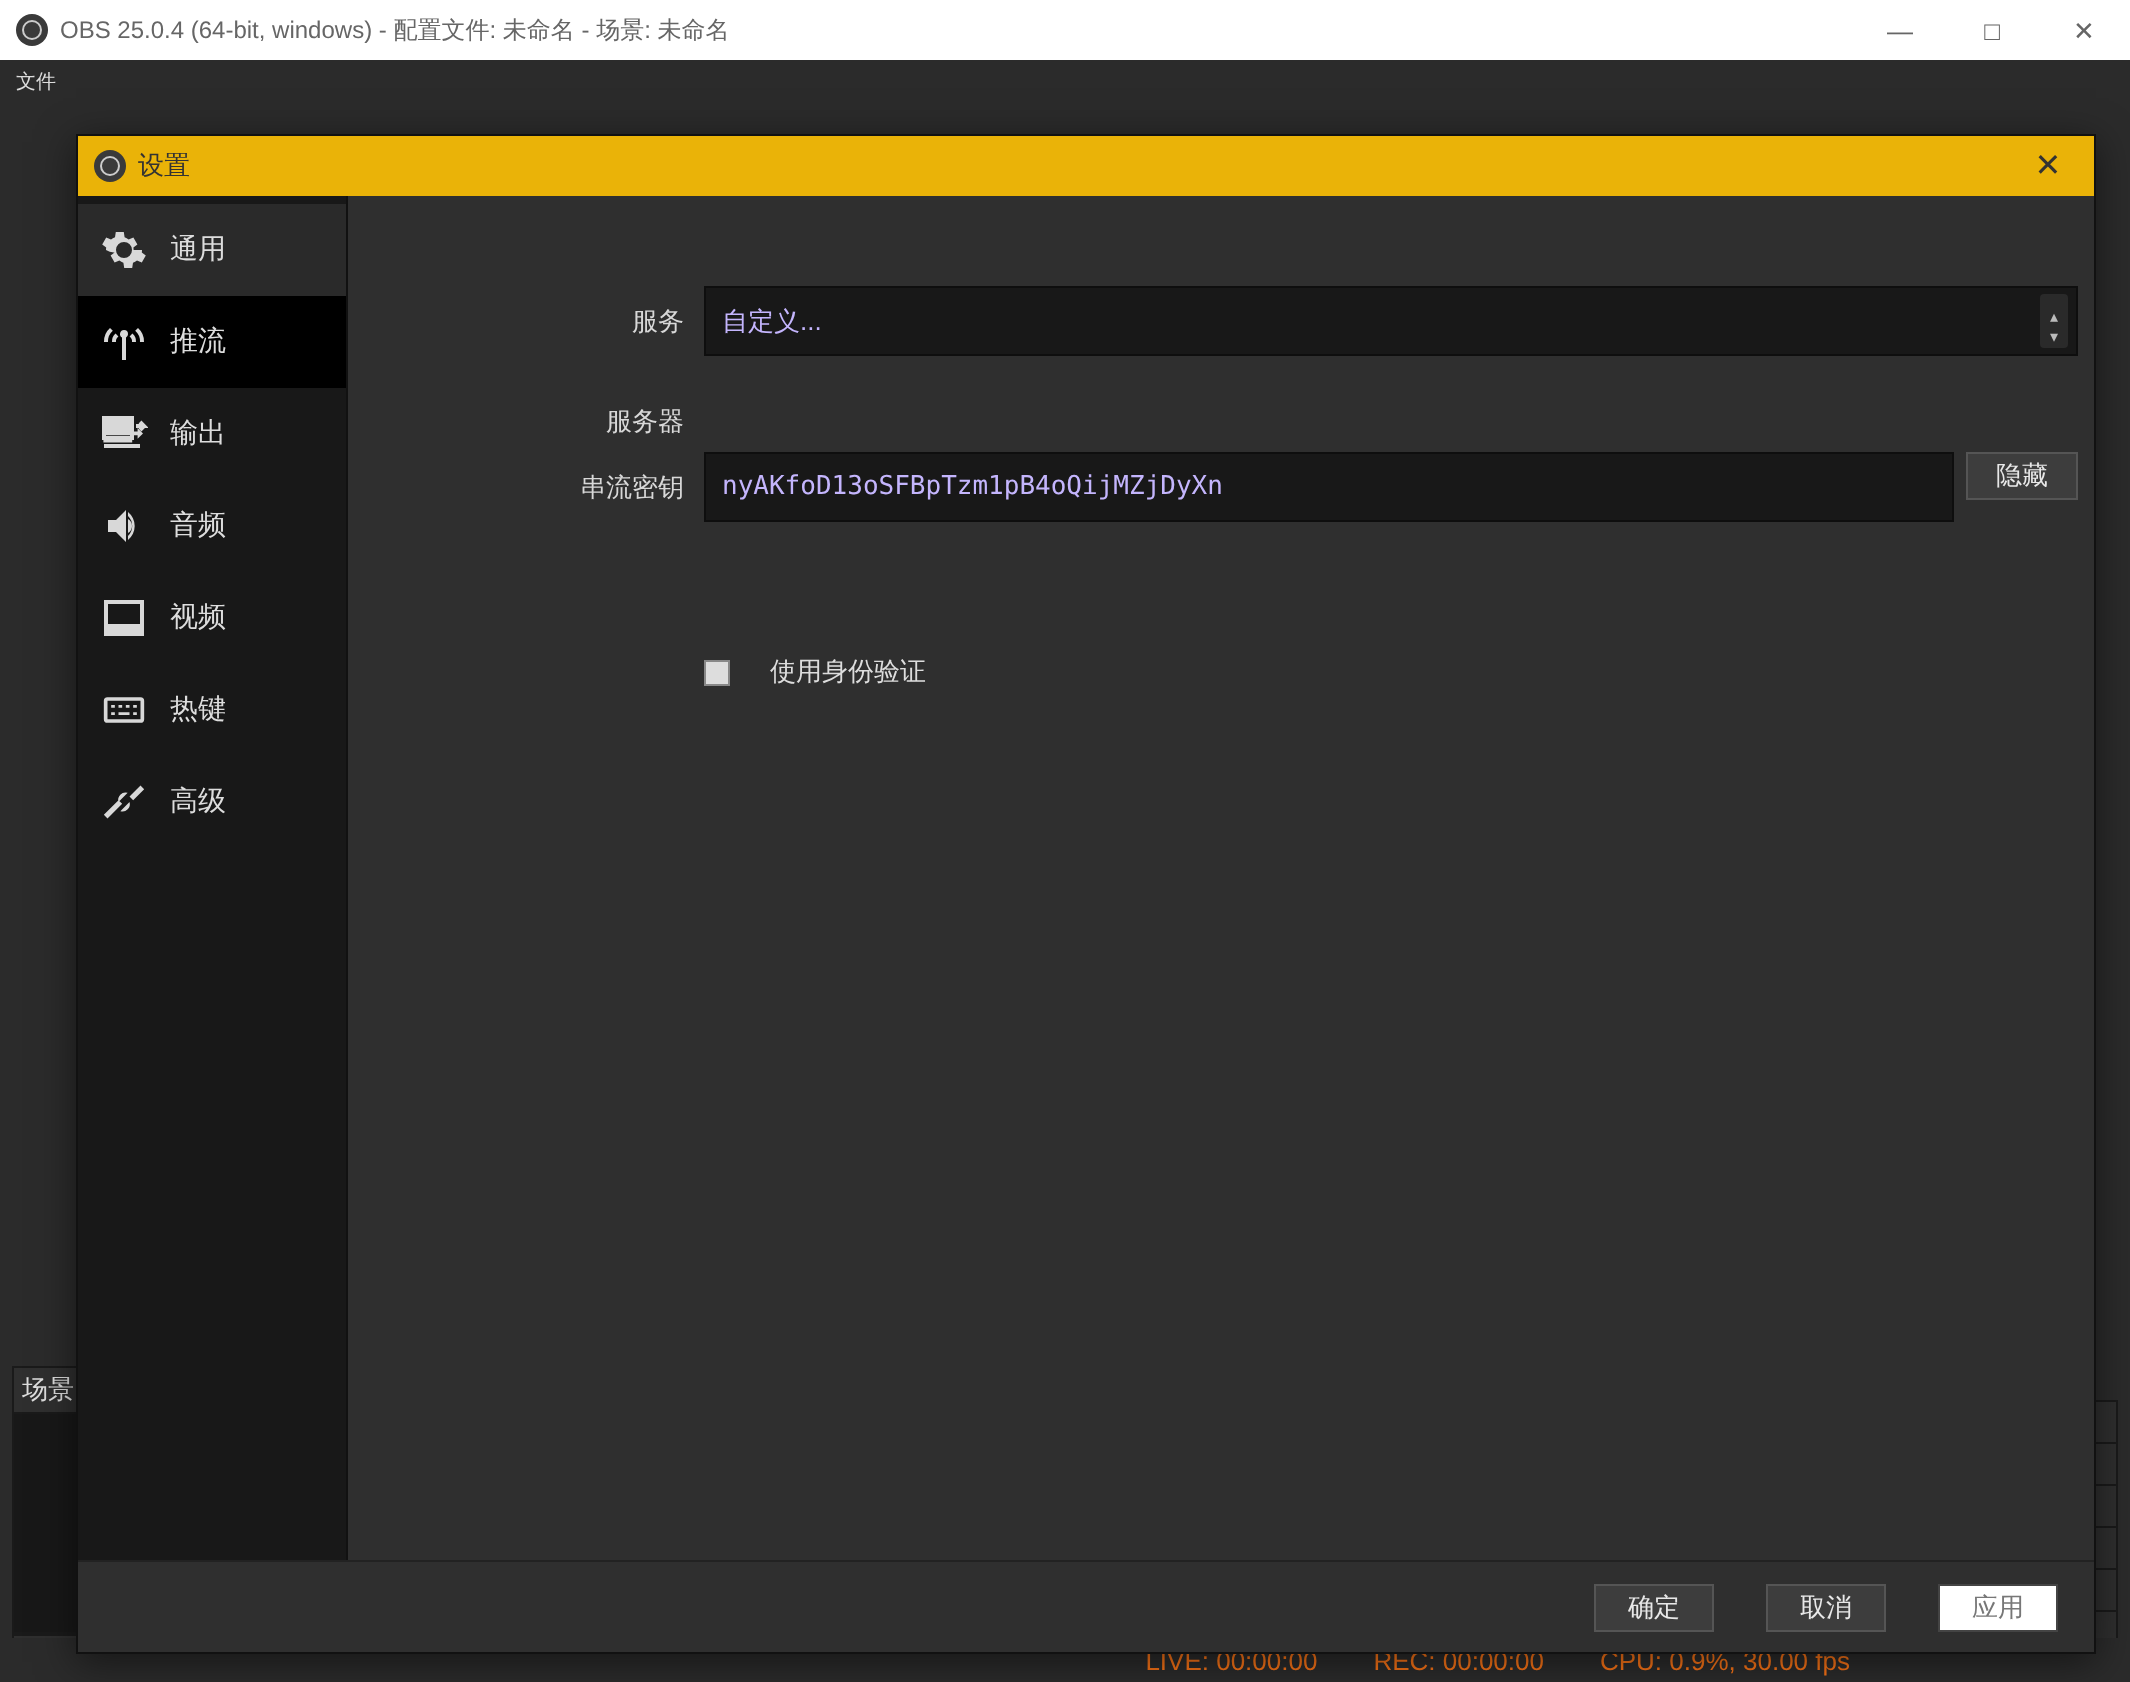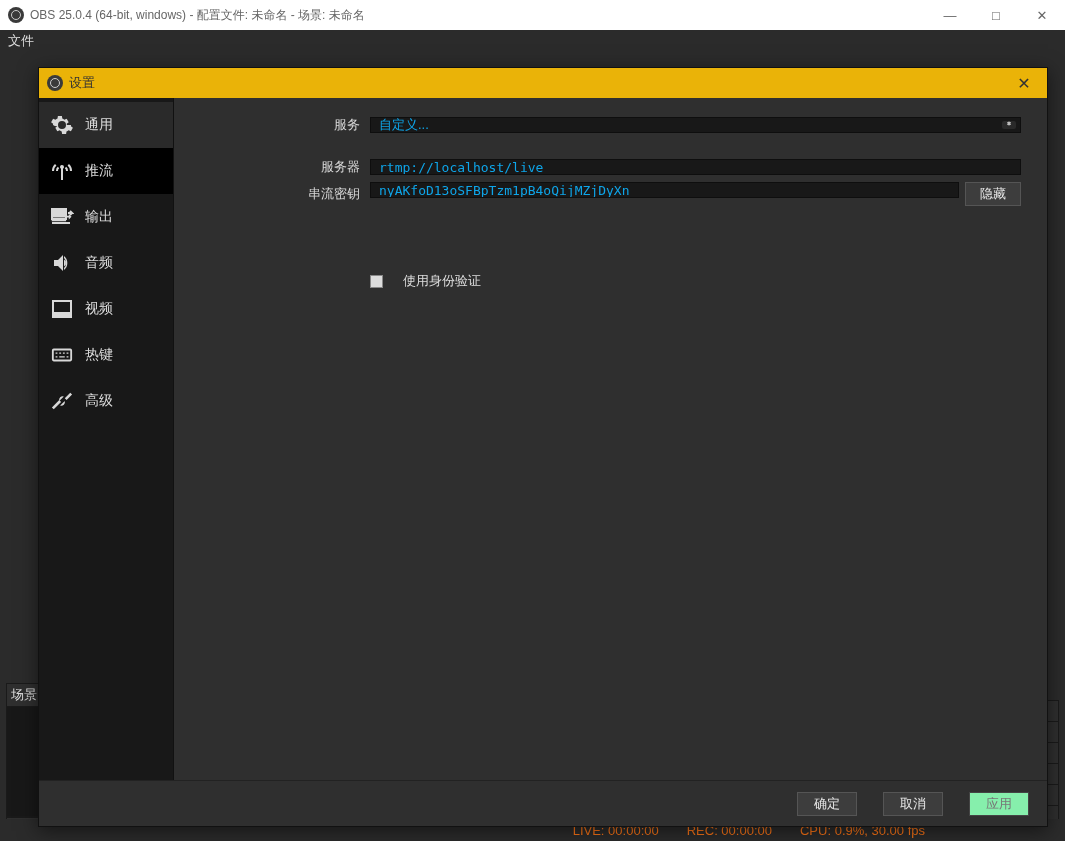--- a/index.html
+++ b/index.html
@@ -14,21 +14,21 @@
     width: 16px; height: 16px; border-radius: 50%; background: #3a3a3a;
     margin-right: 6px; display: inline-flex; align-items: center; justify-content: center;
   }
   .win-titlebar .app-icon::after { content: ""; width: 8px; height: 8px; border-radius: 50%; border: 1.5px solid #ccc; }
   .win-titlebar .controls { position: absolute; right: 0; top: 0; height: 30px; display: flex; }
   .win-titlebar .controls .ctl { width: 46px; height: 30px; display: flex; align-items: center; justify-content: center; color: #666; font-size: 13px; }
 
   
   .obs-body { position: absolute; left: 0; right: 0; top: 30px; bottom: 0; background: #2b2b2b; }
 
-  .menubar { height: 22px; padding-left: 8px; color: #ddd; font-size: 13px; display: flex; align-items: center; }
+  .menubar { height: 22px; padding-left: 8px; color: #ddd; font-size: 10px; display: flex; align-items: center; }
 
   .statusbar {
     position: absolute; left: 0; right: 0; bottom: 0; height: 22px; background: #2b2b2b;
     color: #f97316; font-size: 13px; font-family: "Consolas", monospace;
     display: flex; align-items: center; justify-content: flex-end; padding-right: 140px; gap: 28px;
   }
 
   .left-panel-fragment {
     position: absolute; left: 6px; top: 653px; width: 200px; font-size: 13px; color: #ddd;
   }
@@ -72,43 +72,43 @@
   }
   .sidebar .item {
     height: 46px; display: flex; align-items: center; gap: 10px; padding-left: 10px;
     color: #ddd; font-size: 14px; cursor: default;
   }
   .sidebar .item .icon { width: 26px; height: 26px; display:flex; align-items:center; justify-content:center; }
   .sidebar .item.active { background: #000000; padding-left: 10px; }
   .sidebar .item.hover  { background: #2a2a2a; }
 
   .content {
-    flex: 1; padding: 18px 26px; color: #ddd; font-size: 13px; position: relative;
+    flex: 1; padding: 18px 8px; color: #ddd; font-size: 13px; position: relative; margin-top: 27px;
   }
   .form-row { display: flex; align-items: center; margin-bottom: 6px; }
   .form-row .lbl { width: 170px; text-align: right; padding-right: 10px; color: #d8d8d8; }
   .form-row .field { flex: 1; display: flex; gap: 6px; }
 
   .input, .select {
-    background: #181818; border: 1px solid #0e0e0e; color: #0ea5e9; height: 16px;
+    background: #181818; border: 1px solid #0e0e0e; color: #c4b5fd; height: 35px;
     padding: 0 8px; font-size: 13px; font-family: "Consolas", monospace;
   }
   .select { position: relative; padding-right: 22px; display:flex; align-items:center; }
   .select .caret {
     position: absolute; right: 4px; top: 3px; bottom: 3px; width: 14px;
     background: #2a2a2a; display:flex; align-items:center; justify-content:center; border-radius:2px;
   }
   .select .caret::before { content:"\25B4"; font-size:8px; line-height:6px; color:#bbb; position:relative; top:-2px;}
   .select .caret::after  { content:"\25BE"; font-size:8px; line-height:6px; color:#bbb; position:absolute; bottom:2px;}
   .btn {
     background: #3d3d3d; border: 1px solid #555; color: #e8e8e8; height: 24px;
     padding: 0 16px; font-size: 13px; display: inline-flex; align-items: center; justify-content: center;
   }
   .btn.small { padding: 0 14px; }
-  .btn.disabled { background:#86efac; color:#777; border-color:#444; }
+  .btn.disabled { background:#ffffff; color:#777; border-color:#444; }
 
   .checkbox-row { display:flex; align-items:center; gap:20px; margin-top:66px; margin-left:170px; }
   .checkbox { width:13px; height:13px; background:#ddd; border:1px solid #888; }
 
   .dlg-footer {
     height: 46px; display: flex; align-items: center; justify-content: flex-end;
     gap: 26px; padding-right: 18px; border-top: 1px solid #222;
   }
 
   svg { fill: #d8d8d8; }
@@ -251,23 +251,20 @@
               <span>自定义...</span>
               <span class="caret"></span>
             </div>
           </div>
         </div>
 
         <div style="height:18px"></div>
 
         <div class="form-row">
           <div class="lbl">服务器</div>
-          <div class="field">
-            <input class="input" style="flex: 1 1 0%;" value="rtmp://localhost/live">
-          </div>
         </div>
 
         <div class="form-row">
           <div class="lbl">串流密钥</div>
           <div class="field">
             <input class="input" style="flex: 1 1 0%;" value="nyAKfoD13oSFBpTzm1pB4oQijMZjDyXn">
             <div class="btn small">隐藏</div>
           </div>
         </div>
 

